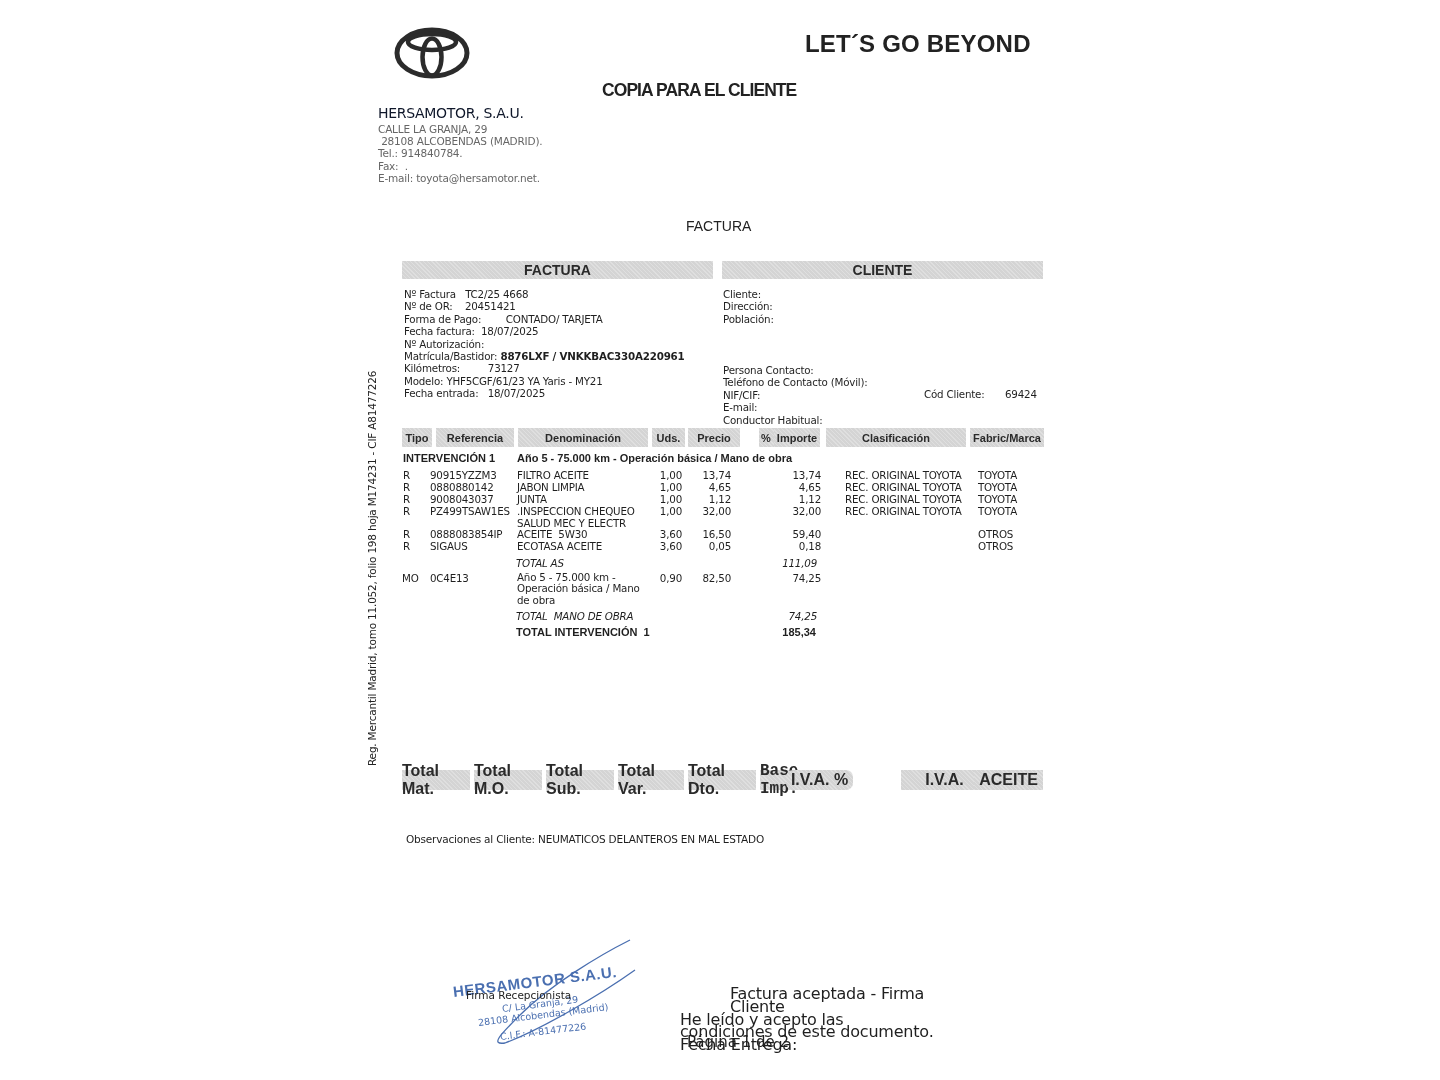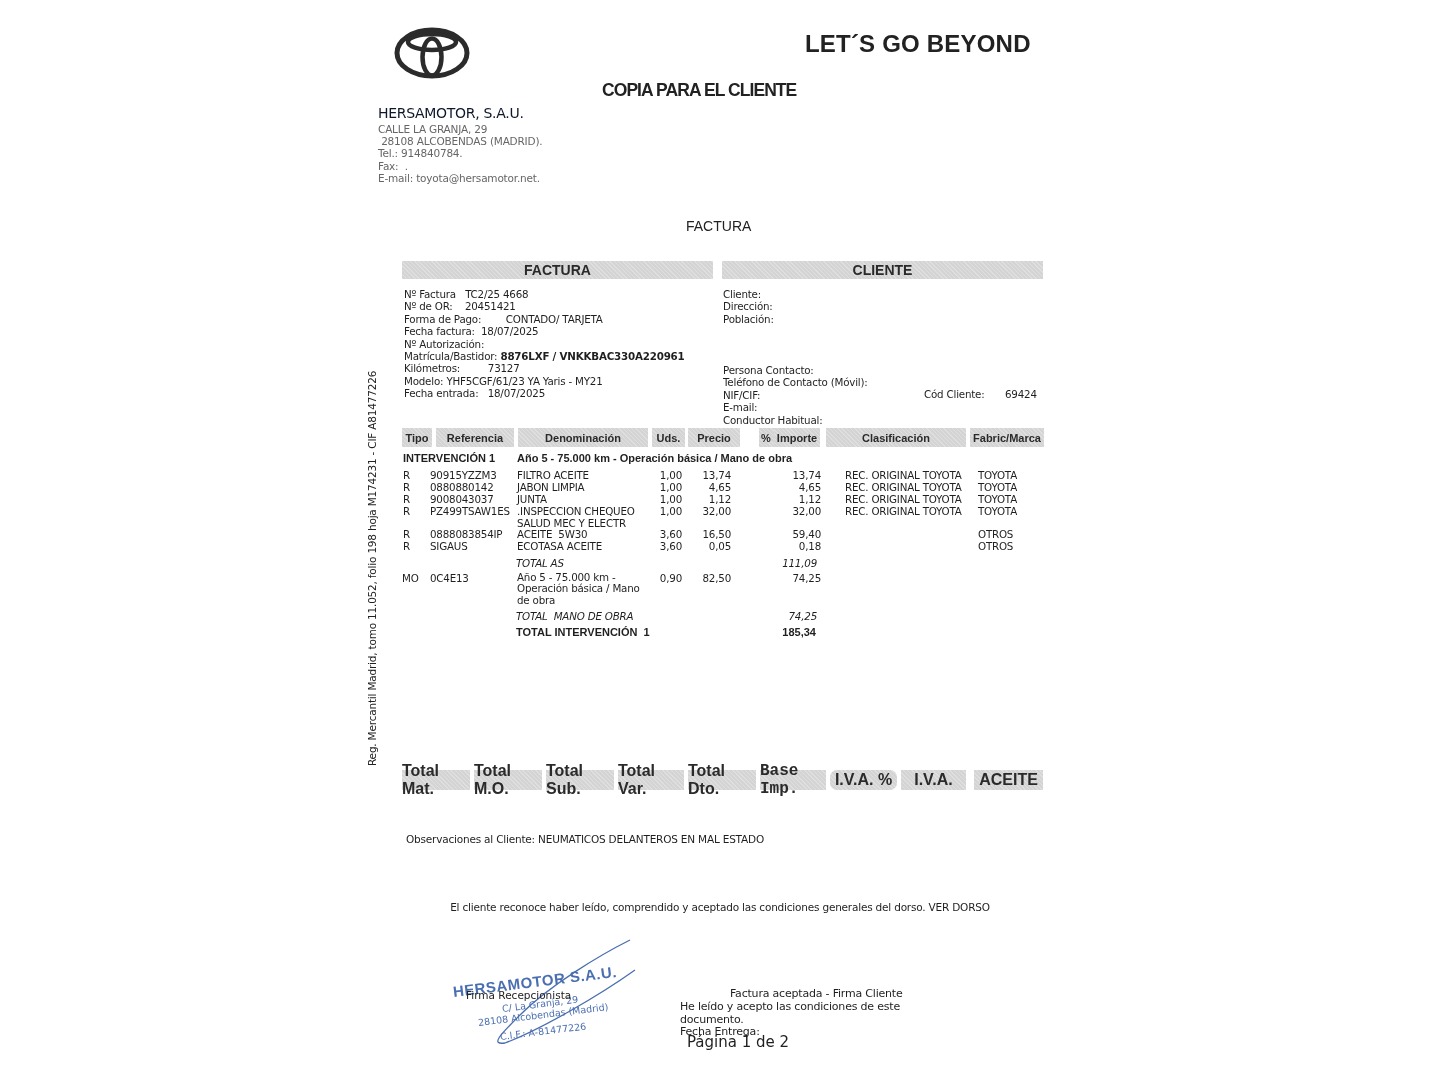--- a/index.html
+++ b/index.html
@@ -34,21 +34,21 @@
   .tf { top: 770px; height: 20px; font-size: 16px; }
   .vertical {
     left: 366px; top: 766px; transform: rotate(-90deg); transform-origin: left top;
     font-size: 10.5px; color: #222; white-space: nowrap; letter-spacing: -0.2px;
   }
   .obs { left: 406px; top: 833px; font-size: 10.5px; letter-spacing: -0.2px; }
   .consult { left: 400px; top: 901px; width: 640px; text-align: center; font-size: 10.5px; line-height: 12.5px; letter-spacing: -0.2px; }
   .stamp { left: 450px; top: 935px; width: 200px; height: 110px; }
   .stamp-text { color: #4a6fb0; }
   .firma-rec { left: 466px; top: 989px; font-size: 10.5px; color: #222; }
-  .firma-cli { left: 680px; top: 988px; width: 260px; font-size: 11px; line-height: 12.8px; letter-spacing: -0.2px; }
+  .firma-cli { left: 680px; top: 988px; width: 260px; font-size: 16px; line-height: 12.8px; letter-spacing: -0.2px; }
   .pagina { left: 687px; top: 1033px; font-size: 15px; }
 </style>
 </head>
 <body>
 
 <div class="abs logo" style="left:394px;top:27px;">
   <svg width="76" height="52" viewBox="0 0 76 52">
     <ellipse cx="38" cy="26" rx="35" ry="23" fill="none" stroke="#2b2b2b" stroke-width="5"></ellipse>
     <ellipse cx="38" cy="30" rx="9.5" ry="18.5" fill="none" stroke="#2b2b2b" stroke-width="4.5"></ellipse>
     <ellipse cx="38" cy="15" rx="24" ry="8" fill="none" stroke="#2b2b2b" stroke-width="4.5"></ellipse>
@@ -199,30 +199,29 @@
   <span class="cell" style="left:516px;">TOTAL INTERVENCIÓN  1</span>
   <span class="cell r" style="left:770px;width:46px;">185,34</span>
 </div>
 
 <div class="abs band tf" style="left:402px;width:68px;">Total Mat.</div>
 <div class="abs band tf" style="left:474px;width:68px;">Total M.O.</div>
 <div class="abs band tf" style="left:546px;width:68px;">Total Sub.</div>
 <div class="abs band tf" style="left:618px;width:66px;">Total Var.</div>
 <div class="abs band tf" style="left:688px;width:68px;">Total Dto.</div>
 <div class="abs band tf" style="left:760px;width:66px;font-family:Liberation Mono, monospace;">Base Imp.</div>
-<div class="abs band tf" style="left:830px;width:67px;border-radius:7px;">I.V.A. %</div>
-<div class="abs band tf" style="left:901px;width:65px;">I.V.A.</div>
+<div class="abs band tf" style="left:786px;width:67px;border-radius:7px;">I.V.A. %</div>
+<div class="abs band tf" style="left:901px;width:87px;">I.V.A.</div>
 <div class="abs band tf" style="left:974px;width:69px;">ACEITE</div>
 
 <div class="abs vertical">Reg. Mercantil Madrid, tomo 11.052, folio 198 hoja M174231 - CIF A81477226</div>
 
 <div class="abs obs">Observaciones al Cliente: NEUMATICOS DELANTEROS EN MAL ESTADO</div>
 
 <div class="abs consult">
-  <div>El cliente reconoce haber leído, comprendido y aceptado las condiciones generales del dorso. VER DORSO</div>
 </div>
 
 <div class="abs stamp">
   <svg width="200" height="115" viewBox="0 0 200 115" style="position:absolute;left:0;top:0;">
     <path d="M180 5 C150 20, 100 50, 70 80 C50 100, 40 110, 55 108 C90 95, 150 60, 185 35" fill="none" stroke="#4a6fb0" stroke-width="1.3"></path>
   </svg>
   <div class="abs stamp-text" style="left:3px;top:48px;font-family:'Liberation Sans',sans-serif;font-weight:bold;font-size:15px;transform:rotate(-7deg);transform-origin:left;letter-spacing:0.5px;">HERSAMOTOR S.A.U.</div>
   <div class="abs stamp-text" style="left:52px;top:68px;font-size:9.5px;transform:rotate(-7deg);transform-origin:left;">C/ La Granja, 29</div>
   <div class="abs stamp-text" style="left:28px;top:82px;font-size:9.5px;transform:rotate(-7deg);transform-origin:left;">28108 Alcobendas (Madrid)</div>
   <div class="abs stamp-text" style="left:50px;top:96px;font-size:9.5px;transform:rotate(-7deg);transform-origin:left;">C.I.F.: A-81477226</div>

